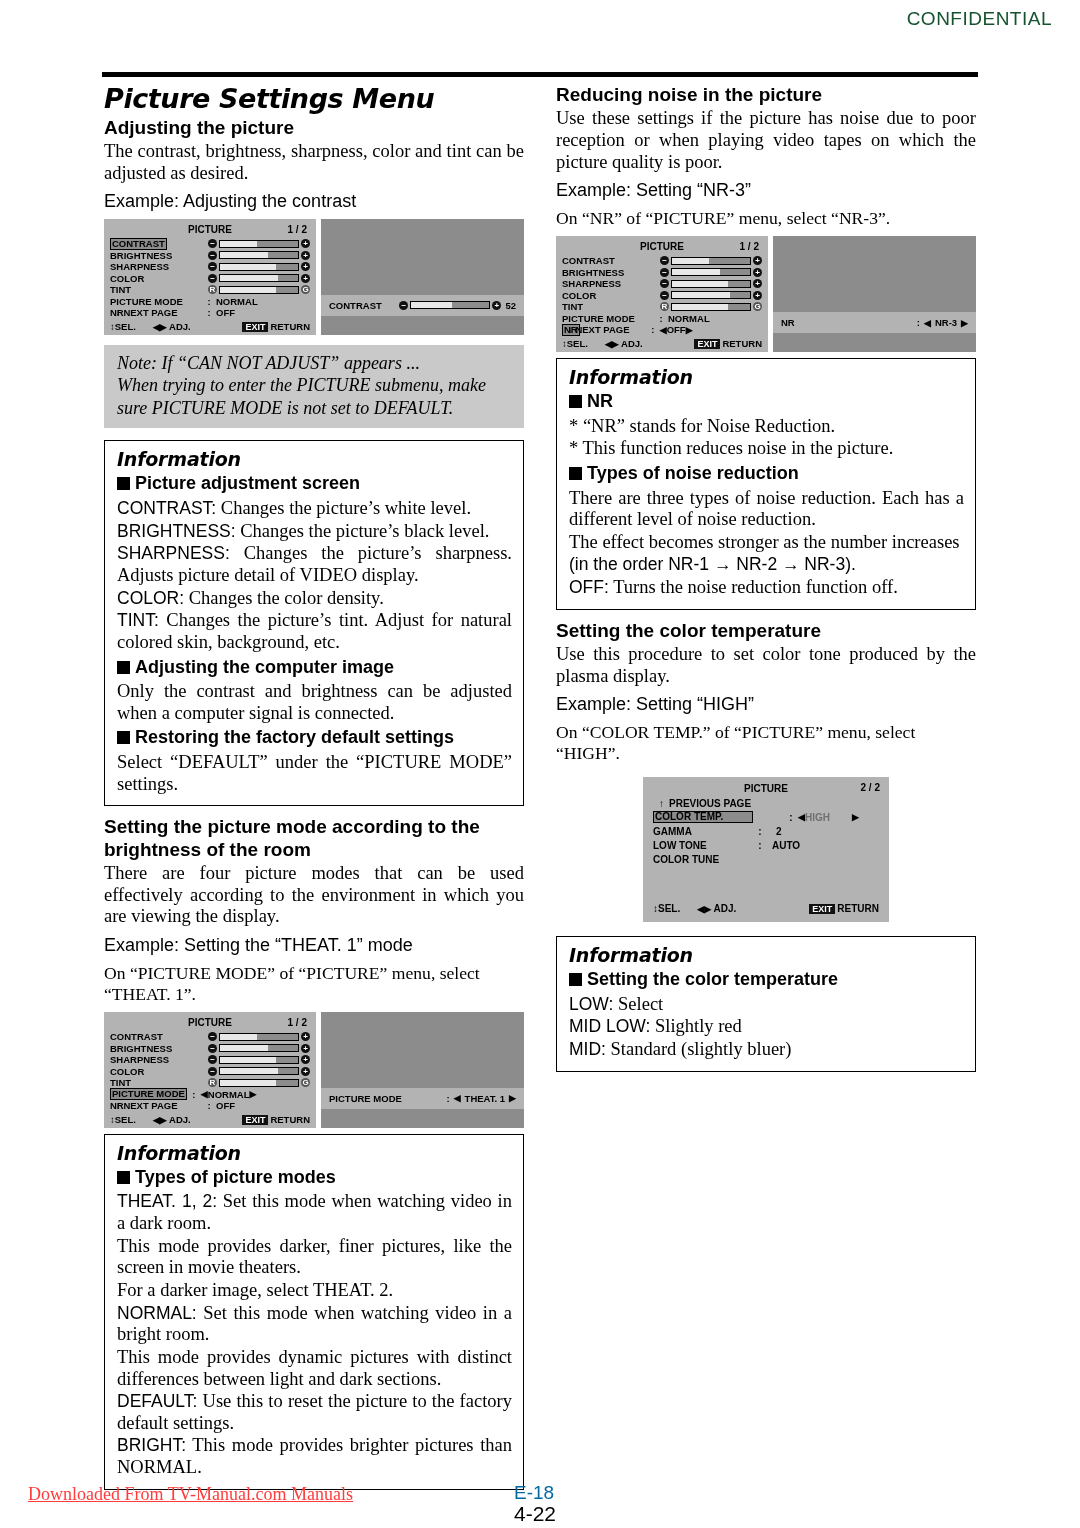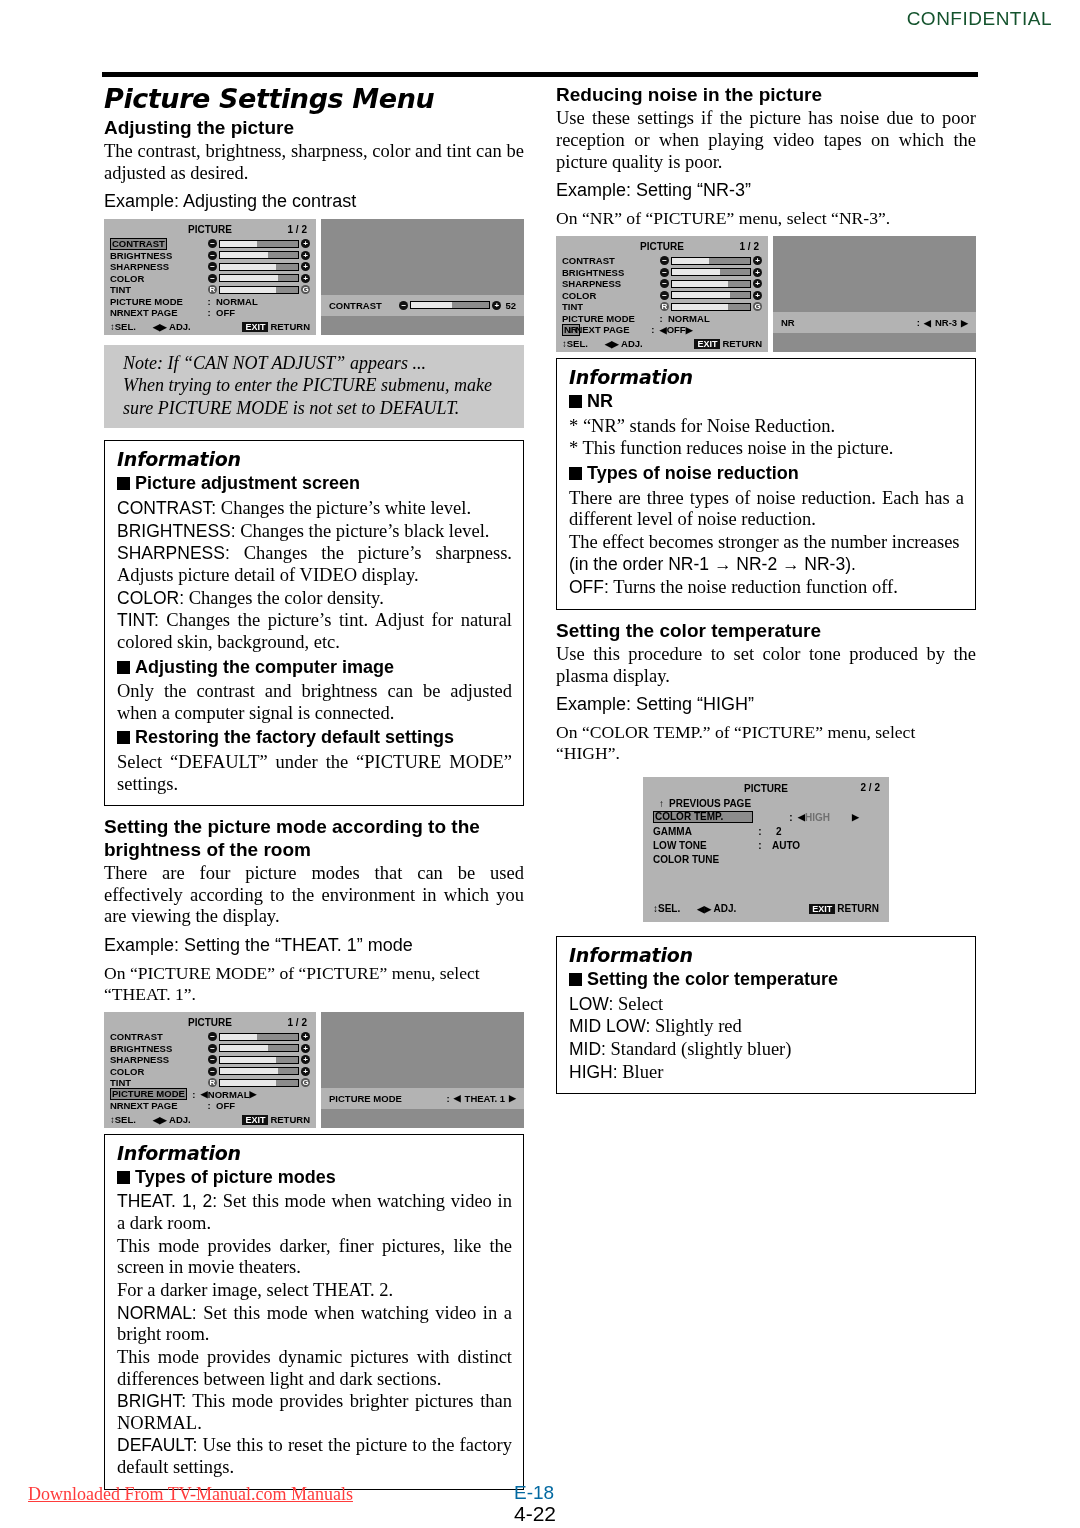--- a/index.html
+++ b/index.html
@@ -48,21 +48,21 @@
   p.example{
     font-family:"Liberation Sans", sans-serif;
     font-size:18px;margin:7px 0 6px 0;line-height:1.2;
   }
   p.lead{
     font-size:17.6px;margin:0 0 7px 0;line-height:1.2;
   }
 
   
   .note-box{
-    background:#c9c9c9;padding:7px 11px 9px 19px;margin:10px 0 12px 0;
+    background:#c9c9c9;padding:7px 11px 9px 13px;margin:10px 0 12px 0;
     font-style:italic;font-size:18px;line-height:1.25;
   }
 
   
   .info-box{
     border:1.5px solid #000;padding:7px 11px 9px 12px;margin:6px 0 10px 0;
   }
   .info-box .info-title{
     font-family:"DejaVu Sans", sans-serif;
     font-weight:bold;font-style:italic;font-size:19px;
@@ -427,22 +427,22 @@
     <div class="info-box">
       <div class="info-title">Information</div>
       <div class="sub">
         <span class="sq"></span><span>Types of picture modes</span>
       </div>
       <p><span class="sans-term">THEAT. 1, 2:</span><span> Set this mode when watching video in a dark room.</span></p>
       <p>This mode provides darker, finer pictures, like the screen in movie theaters.</p>
       <p class="noj">For a darker image, select THEAT. 2.</p>
       <p><span class="sans-term">NORMAL:</span><span> Set this mode when watching video in a bright room.</span></p>
       <p>This mode provides dynamic pictures with distinct differences between light and dark sections.</p>
+      <p><span class="sans-term">DEFAULT:</span><span> Use this to reset the picture to the factory default settings.</span></p>
       <p><span class="sans-term">BRIGHT:</span><span> This mode provides brighter pictures than NORMAL.</span></p>
-      <p><span class="sans-term">DEFAULT:</span><span> Use this to reset the picture to the factory default settings.</span></p>
     </div>
 
   </div>
 
   <div class="col col-right">
 
     <h2 class="sec">Reducing noise in the picture</h2>
     <p class="body">Use these settings if the picture has noise due to poor reception or when playing video tapes on which the picture quality is poor.</p>
     <p class="example">Example: Setting “NR-3”</p>
     <p class="lead">On “NR” of “PICTURE” menu, select “NR-3”.</p>
@@ -623,21 +623,20 @@
     </div>
 
     <div class="info-box">
       <div class="info-title">Information</div>
       <div class="sub">
         <span class="sq"></span><span>Setting the color temperature</span>
       </div>
       <p class="noj"><span class="sans-term">LOW:</span><span> Select</span></p>
       <p class="noj"><span class="sans-term">MID LOW:</span><span> Slightly red</span></p>
       <p class="noj"><span class="sans-term">MID:</span><span> Standard (slightly bluer)</span></p>
-      <p class="noj"><span class="sans-term">HIGH:</span><span> Bluer</span></p>
     </div>
 
   </div>
 
   <div class="watermark">Downloaded From TV-Manual.com Manuals</div>
   <div class="pnum-e">E-18</div>
   <div class="pnum-b">4-22</div>
 
 </div>
 

